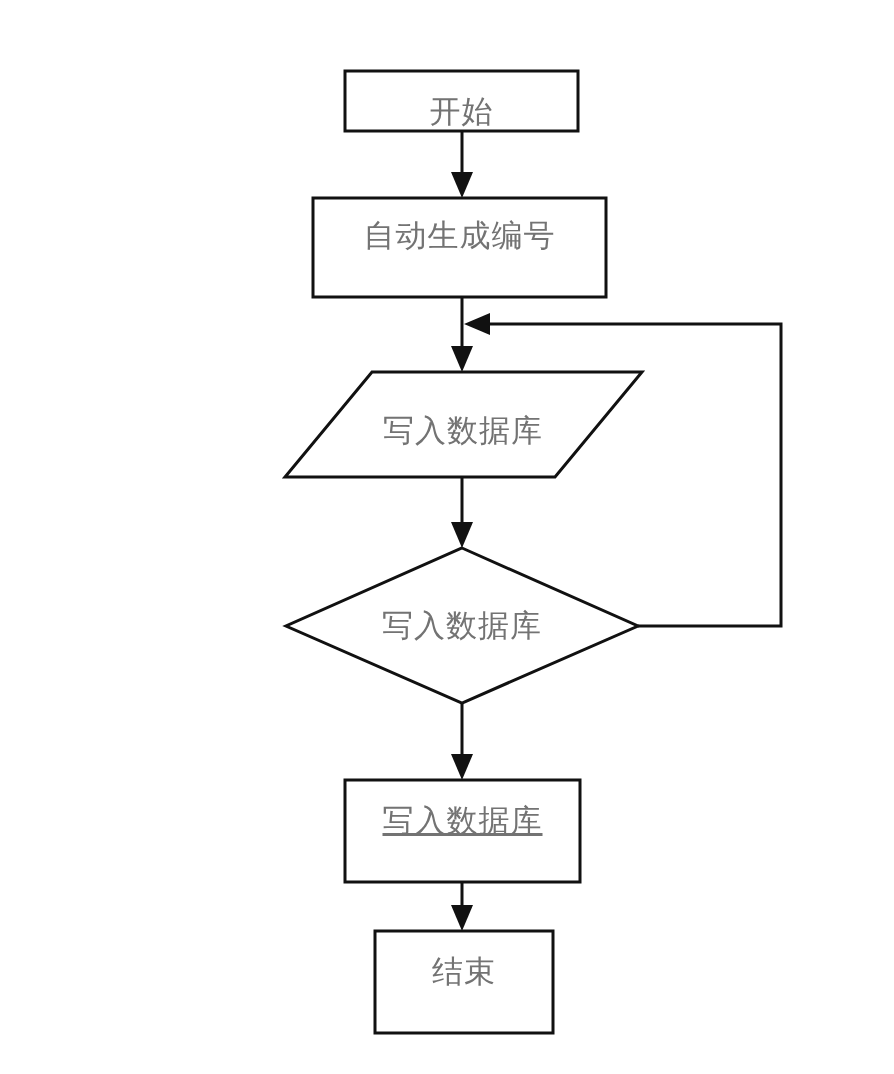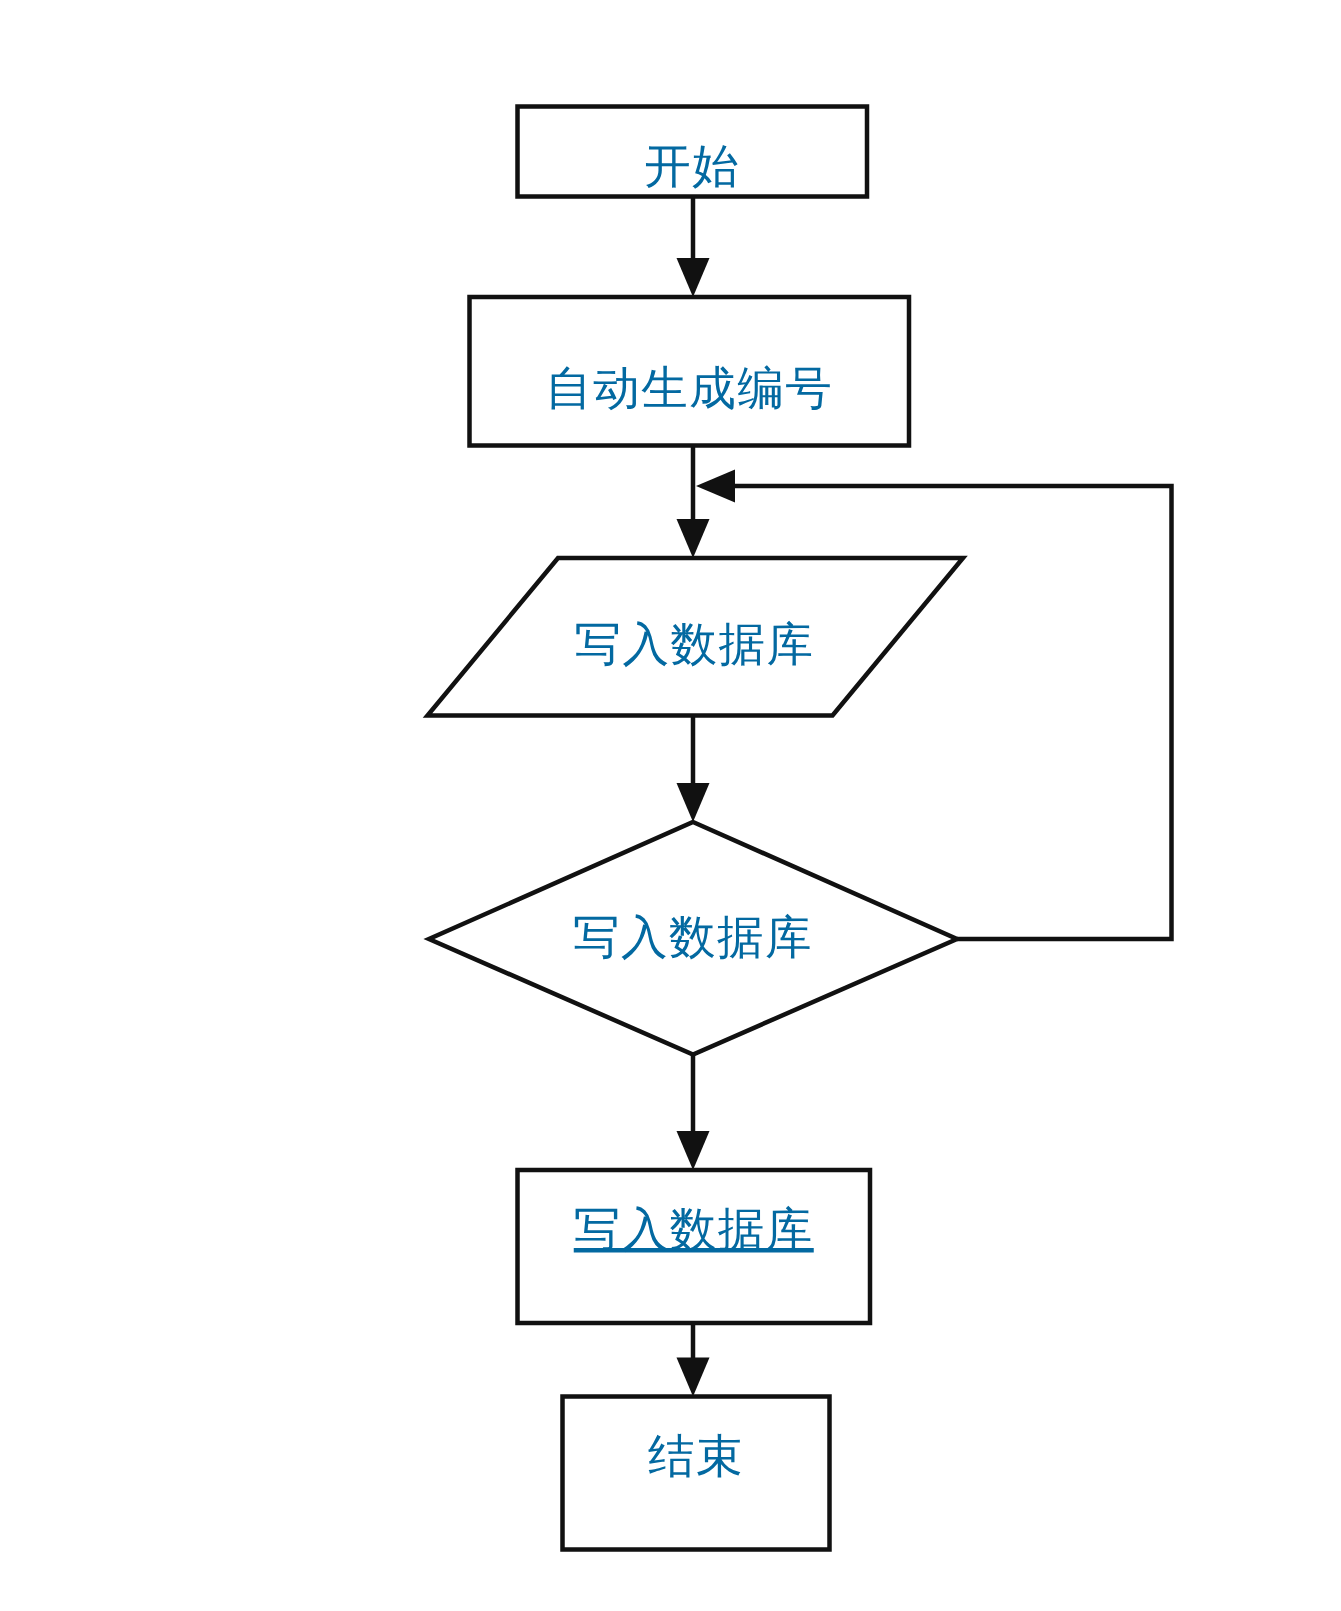--- a/index.html
+++ b/index.html
@@ -19,21 +19,21 @@
   }
   #flow-svg {
     position: absolute;
     left: 0;
     top: 0;
     width: 894px;
     height: 1074px;
   }
   .node-label {
     position: absolute;
-    color: #0369a1;
+    color: #737373;
     font-family: "DejaVu Serif", "Liberation Serif", serif;
     font-size: 31px;
     line-height: 1;
     letter-spacing: 1px;
     white-space: nowrap;
     text-align: center;
     user-select: none;
   }
   .shape-outline {
     fill: #ffffff;
@@ -98,21 +98,21 @@
     <polygon class="shape-outline" points="462,548 638,626 462,703 286,626"></polygon>
 
     <rect class="shape-outline" x="345" y="780" width="235" height="102"></rect>
 
     <rect class="shape-outline" x="375" y="931" width="178" height="102"></rect>
 
   </svg>
 
   <div class="node-label" style="left:345px; top:96px; width:233px;">开始</div>
 
-  <div class="node-label" style="left:313px; top:220px; width:293px;margin-top:24px;">自动生成编号</div>
+  <div class="node-label" style="left:313px; top:220px; width:293px;">自动生成编号</div>
 
   <div class="node-label" style="left:328px; top:415px; width:270px;">写入数据库</div>
 
   <div class="node-label" style="left:327px; top:610px; width:270px;">写入数据库</div>
 
   <div class="node-label" style="left:345px; top:805px; width:235px;text-decoration:underline;">写入数据库</div>
 
   <div class="node-label" style="left:375px; top:956px; width:178px;">结束</div>
 
 </div>

